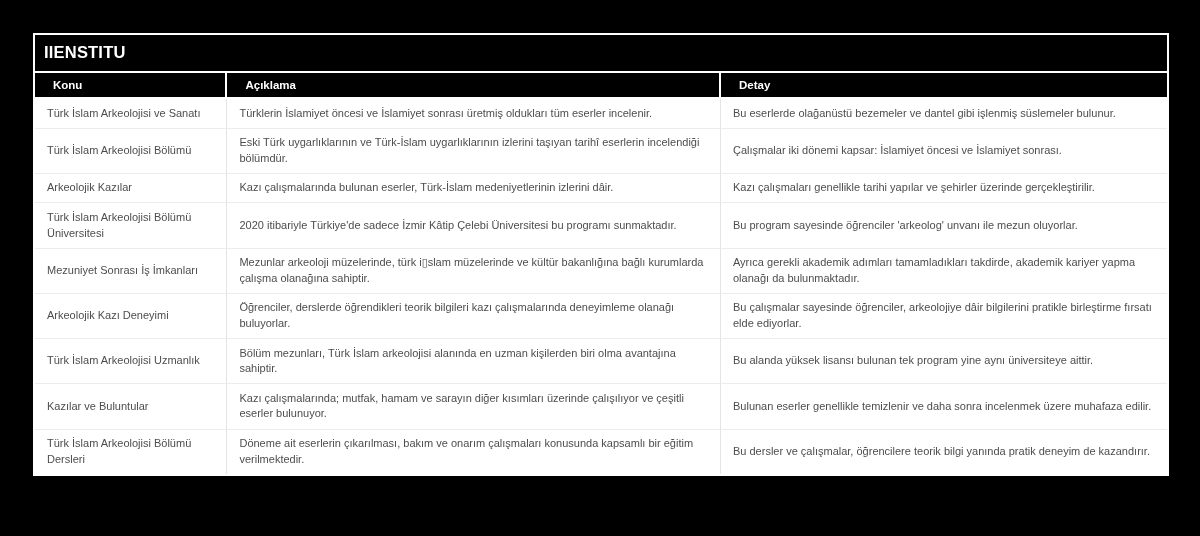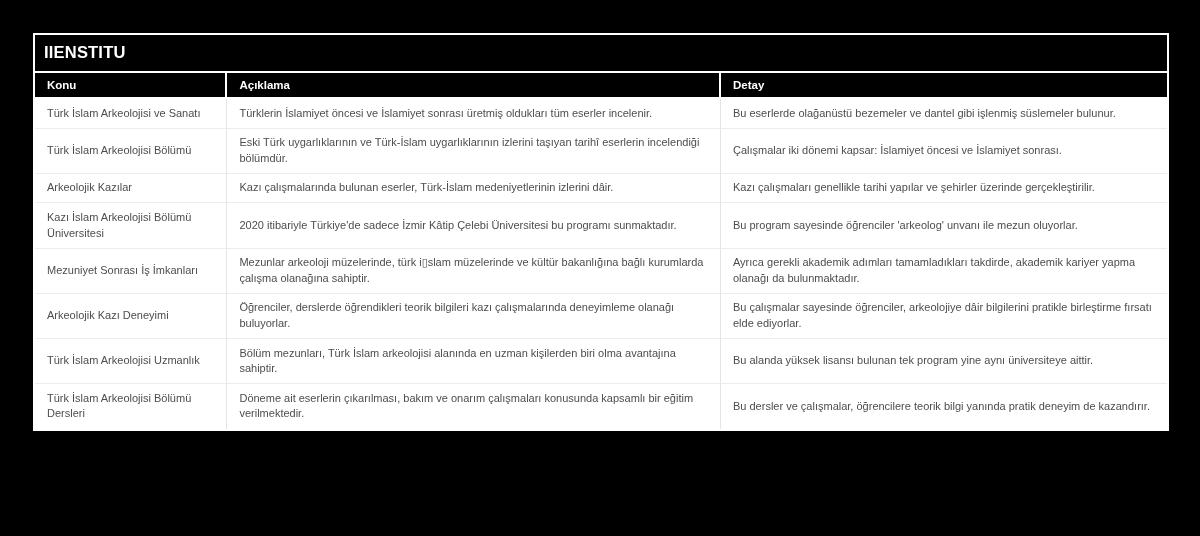--- a/index.html
+++ b/index.html
@@ -40,21 +40,21 @@
   }
   col.c-konu   { width: 17.0%; }
   col.c-acik   { width: 43.6%; }
   col.c-detay  { width: 39.4%; }
   th {
     background: #000000;
     color: #ffffff;
     text-align: left;
     font-size: 11.5px;
     font-weight: bold;
-    padding: 6px 12px;
+    padding: 6px 18px;
     border-right: 2px solid #ffffff;
     border-bottom: 2px solid #ffffff;
   }
   th:last-child { border-right: none; }
   td {
     background: #ffffff;
     color: #4d4d4d;
     font-size: 11px;
     line-height: 1.42;
     padding: 6.5px 12px;
@@ -94,39 +94,44 @@
         <td>Türk İslam Arkeolojisi Bölümü</td>
         <td>Eski Türk uygarlıklarının ve Türk-İslam uygarlıklarının izlerini taşıyan tarihî eserlerin incelendiği bölümdür.</td>
         <td>Çalışmalar iki dönemi kapsar: İslamiyet öncesi ve İslamiyet sonrası.</td>
       </tr>
       <tr>
         <td>Arkeolojik Kazılar</td>
         <td>Kazı çalışmalarında bulunan eserler, Türk-İslam medeniyetlerinin izlerini dâir.</td>
         <td>Kazı çalışmaları genellikle tarihi yapılar ve şehirler üzerinde gerçekleştirilir.</td>
       </tr>
       <tr>
-        <td>Kazı İslam Arkeolojisi Bölümü Üniversitesi</td>
+        <td>Türk İslam Arkeolojisi Bölümü Üniversitesi</td>
         <td>2020 itibariyle Türkiye'de sadece İzmir Kâtip Çelebi Üniversitesi bu programı sunmaktadır.</td>
         <td>Bu program sayesinde öğrenciler 'arkeolog' unvanı ile mezun oluyorlar.</td>
       </tr>
       <tr>
         <td>Mezuniyet Sonrası İş İmkanları</td>
         <td>Mezunlar arkeoloji müzelerinde, türk i▯slam müzelerinde ve kültür bakanlığına bağlı kurumlarda çalışma olanağına sahiptir.</td>
         <td>Ayrıca gerekli akademik adımları tamamladıkları takdirde, akademik kariyer yapma olanağı da bulunmaktadır.</td>
       </tr>
       <tr>
         <td>Arkeolojik Kazı Deneyimi</td>
         <td>Öğrenciler, derslerde öğrendikleri teorik bilgileri kazı çalışmalarında deneyimleme olanağı buluyorlar.</td>
         <td>Bu çalışmalar sayesinde öğrenciler, arkeolojiye dâir bilgilerini pratikle birleştirme fırsatı elde ediyorlar.</td>
       </tr>
       <tr>
         <td>Türk İslam Arkeolojisi Uzmanlık</td>
         <td>Bölüm mezunları, Türk İslam arkeolojisi alanında en uzman kişilerden biri olma avantajına sahiptir.</td>
         <td>Bu alanda yüksek lisansı bulunan tek program yine aynı üniversiteye aittir.</td>
       </tr>
       <tr>
+        <td>Kazılar ve Buluntular</td>
+        <td>Kazı çalışmalarında; mutfak, hamam ve sarayın diğer kısımları üzerinde çalışılıyor ve çeşitli eserler bulunuyor.</td>
+        <td>Bulunan eserler genellikle temizlenir ve daha sonra incelenmek üzere muhafaza edilir.</td>
+      </tr>
+      <tr>
         <td>Türk İslam Arkeolojisi Bölümü Dersleri</td>
         <td>Döneme ait eserlerin çıkarılması, bakım ve onarım çalışmaları konusunda kapsamlı bir eğitim verilmektedir.</td>
         <td>Bu dersler ve çalışmalar, öğrencilere teorik bilgi yanında pratik deneyim de kazandırır.</td>
       </tr>
     </tbody>
   </table>
 </div>
 
 </body></html>

